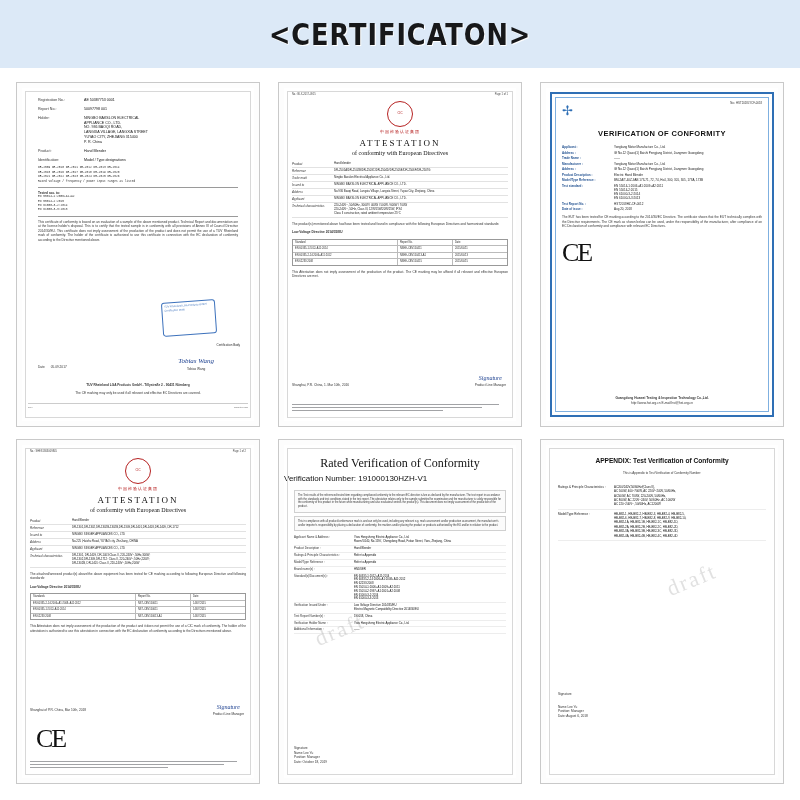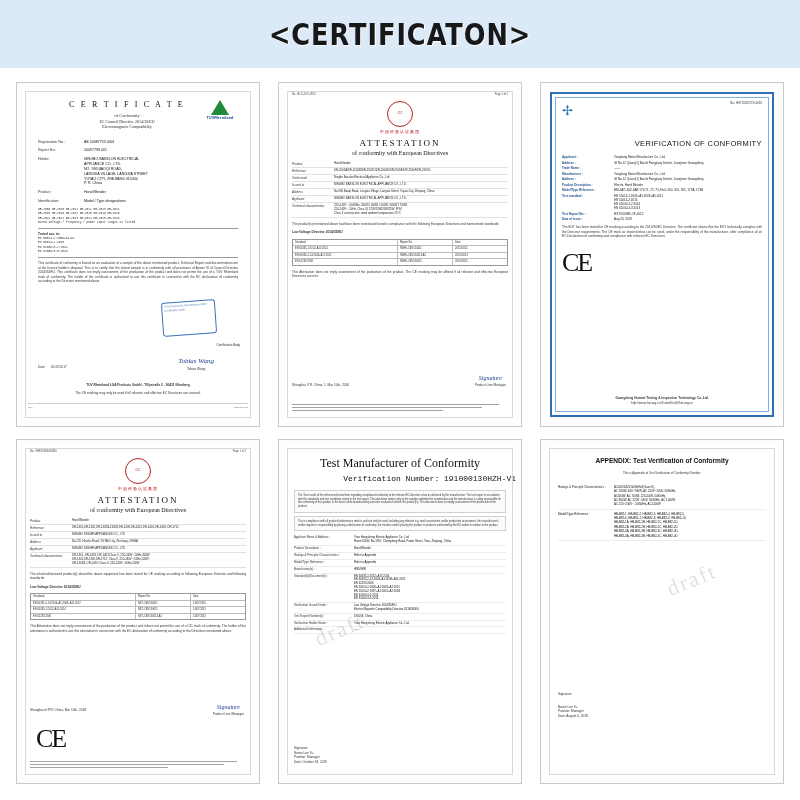--- a/index.html
+++ b/index.html
@@ -128,37 +128,37 @@
   .tbl .trow:last-child { border-bottom: none; }
   .tbl .tc { padding: 1px 2px; font-size: 2.6px; border-right: 1px solid #bbb; }
   .tbl .tc:last-child { border-right: none; }
   .ce-mark { font-family: "Liberation Serif", serif; font-size: 26px; letter-spacing: -2px; color: #111; }
 
   
   .c3 { border: 2px solid #2f6fb5; margin: 4px; height: calc(100% - 8px); position: relative; background: #fff; }
   .c3-inner { border: 1px solid #7fb0e0; margin: 3px; height: calc(100% - 6px); padding: 6px; position: relative; }
   .c3-topright { position: absolute; right: 6px; top: 4px; font-size: 2.8px; color: #333; }
   .hst-bird { color: #2f6fb5; font-size: 13px; line-height: 1; }
-  .c3-title { text-align: right; font-weight: normal; font-size: 7.5px; color: #111; letter-spacing: .4px; margin: 22px 0 6px 0; }
+  .c3-title { text-align: center; font-weight: bold; font-size: 7.5px; color: #111; letter-spacing: .4px; margin: 12px 0 6px 0; }
   .c3-row { display: flex; margin-bottom: 1.5px; }
   .c3-row .ck { width: 52px; font-size: 3px; color: #1f4f8f; font-weight: bold; }
   .c3-row .cv { flex: 1; font-size: 3px; color: #222; }
   .hst-badge {
     width: 74px; height: 36px; margin: 6px 0 0 6px;
     background: #1f58a6; color: #fff; border-radius: 3px;
     display: flex; flex-direction: column; align-items: center; justify-content: center;
     font-weight: bold; letter-spacing: 1px;
   }
   .hst-badge .big { font-size: 17px; line-height: 1; }
   .hst-badge .sm { font-size: 2.6px; font-weight: normal; margin-top: 2px; }
   .c3-bottom { position: absolute; left: 6px; right: 6px; bottom: 6px; }
 
   
   .c5-title { font-family: "Liberation Serif", serif; font-size: 12px; text-align: center; color: #111; margin-top: 10px; }
-  .c5-sub { font-family: Liberation Mono, monospace; font-size: 8px; text-align: right; color: #111; margin: 3px 0 5px 0; }
+  .c5-sub { font-family: Liberation Sans, sans-serif; font-size: 8px; text-align: left; color: #111; margin: 3px 0 5px 0; }
   .c5-note { margin: 0 10px; padding: 3px; border: 1px solid #d0d0d0; background: #fbfbfb; font-size: 2.6px; line-height: 1.45; color: #333; }
   .c5-rows { margin: 4px 10px 0 10px; }
   .c5-row { display: flex; border-bottom: 1px solid #ededed; padding: 1px 0; }
   .c5-row .k5 { width: 60px; font-size: 2.9px; color: #333; }
   .c5-row .v5 { flex: 1; font-size: 2.8px; color: #111; }
 
   
   .c6-title { text-align: center; font-weight: bold; font-size: 6.6px; margin-top: 12px; color: #111; }
   .c6-sub { text-align: center; font-size: 3px; margin: 5px 0 8px 0; color: #333; }
   .c6-rows { margin: 0 12px; }
@@ -181,32 +181,20 @@
 <div class="banner">
   <div class="banner-title">&lt;CERTIFICATON&gt;</div>
 </div>
 
 <div class="grid">
 
   <div class="cert">
     <div class="page">
       <div class="inner-border"></div>
 
-      <div class="c1-head">
-        <div class="c1-titlewrap">
-          <div class="c1-title">C E R T I F I C A T E</div>
-          <div class="c1-sub">of Conformity</div>
-          <div class="c1-sub2">EC Council Directive 2014/30/EU</div>
-          <div class="c1-sub2">Electromagnetic Compatibility</div>
-        </div>
-        <div class="tuv-logo">
-          <div class="tuv-tri"></div>
-          <div class="tuv-word">TUVRheinland</div>
-        </div>
-      </div>
 
       <div class="c1-body">
         <div class="kv">
           <div class="k">Registration No.:</div>
           <div class="v">AE 50387753 0001</div>
         </div>
         <div class="kv">
           <div class="k">Report No.:</div>
           <div class="v">50097798 001</div>
         </div>
@@ -513,21 +501,21 @@
           <span style="width:64%"></span>
       </div>
     </div>
   </div>
 
   <div class="cert">
     <div class="page">
       <div class="inner-border"></div>
       <div class="wm wm-a">draft</div>
 
-      <div class="c5-title">Test Manufacturer of Conformity</div>
+      <div class="c5-title">Rated Verification of Conformity</div>
       <div class="c5-sub">Verification Number: 191000130HZH-V1</div>
 
       <div class="c5-note">The Test results of the referenced tested item regarding compliance/conformity to the relevant EC directive is/are as declared by the manufacturer. The test report in accordance with the standards and test conditions stated in the test report. The attestation relates only to the sample submitted for examination and the manufacturer is solely responsible for the conformity of this product in the future while manufacturing and also evaluates/controls the product(s). This document does not imply assessment of the production of the product.</div>
       <div class="c5-note" style="margin-top:3px;">This in compliance with all product/conformance mark is and can only be used, including any relevant e.g. mark assessment and/or production assessment, the manufacturer's and/or importer's responsibility by placing a declaration of conformity, the markers and/or placing the product or products authorized by the EU and/or in relation to the product.</div>
 
       <div class="c5-rows">
         <div class="c5-row">
           <div class="k5">Applicant Name &amp; Address :</div>
           <div class="v5" style="white-space: pre-line;">Yiwu Hongsheng Electric Appliance Co., Ltd.
 Room#0140, No.159#, Chengdong Road, Futian Street, Yiwu, Zhejiang, China</div>

